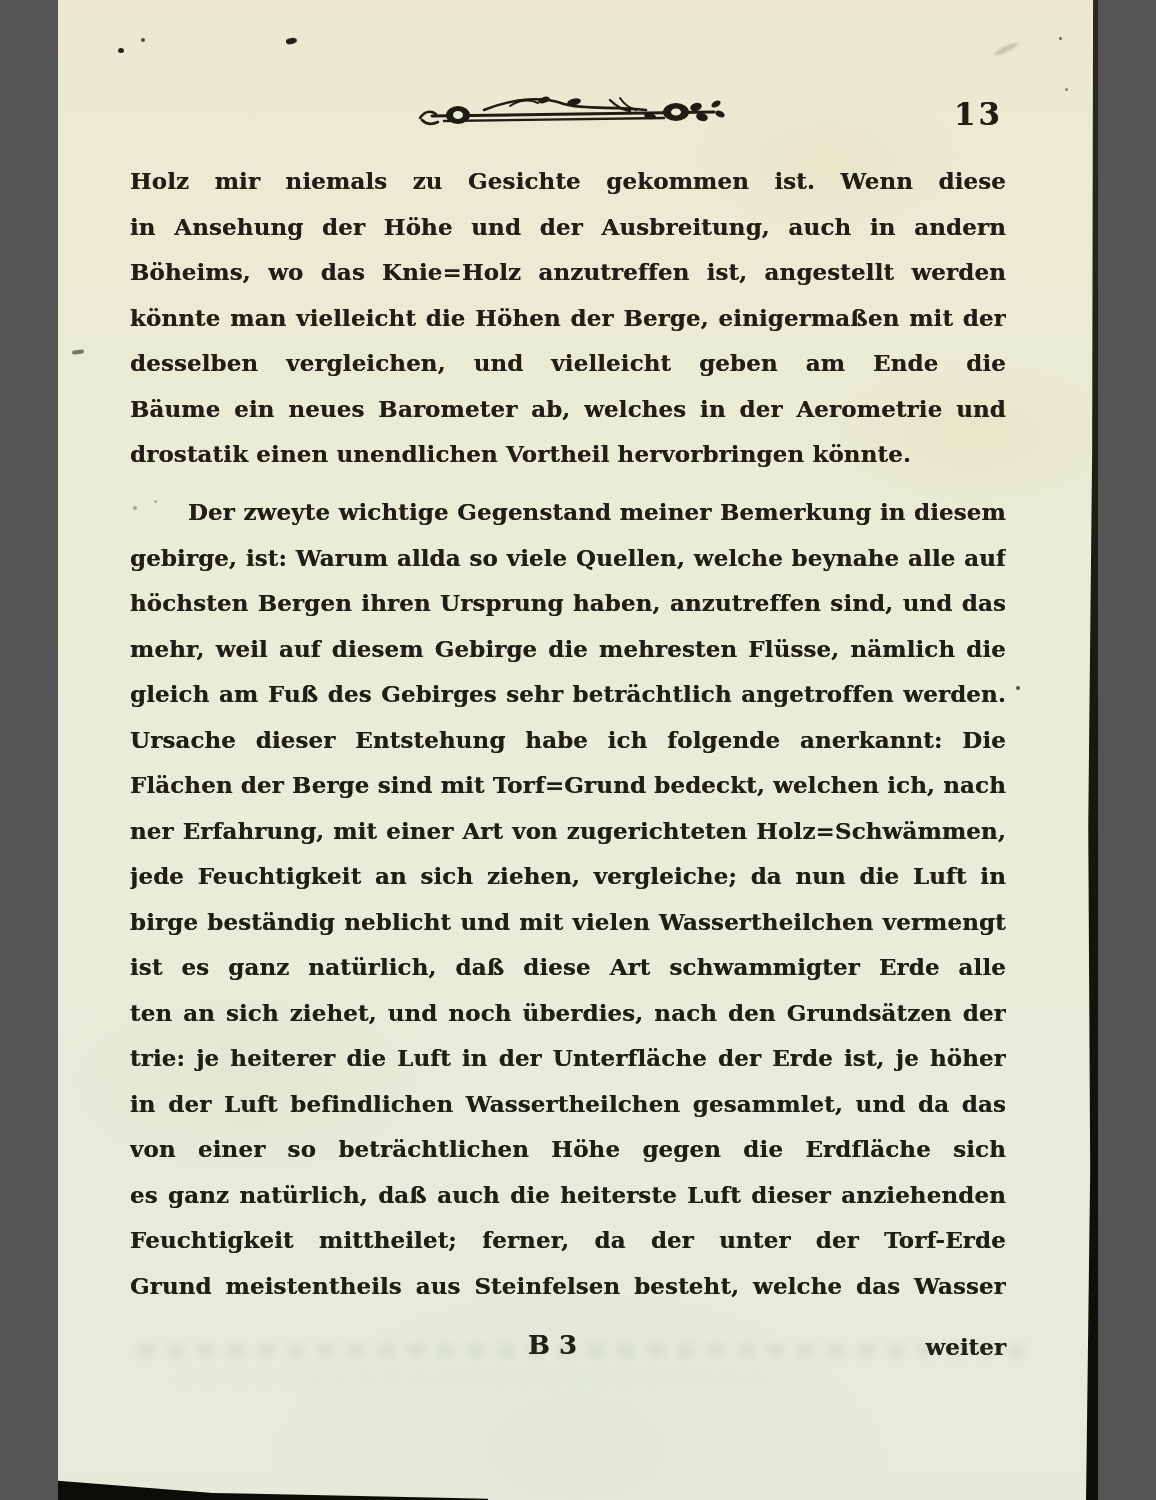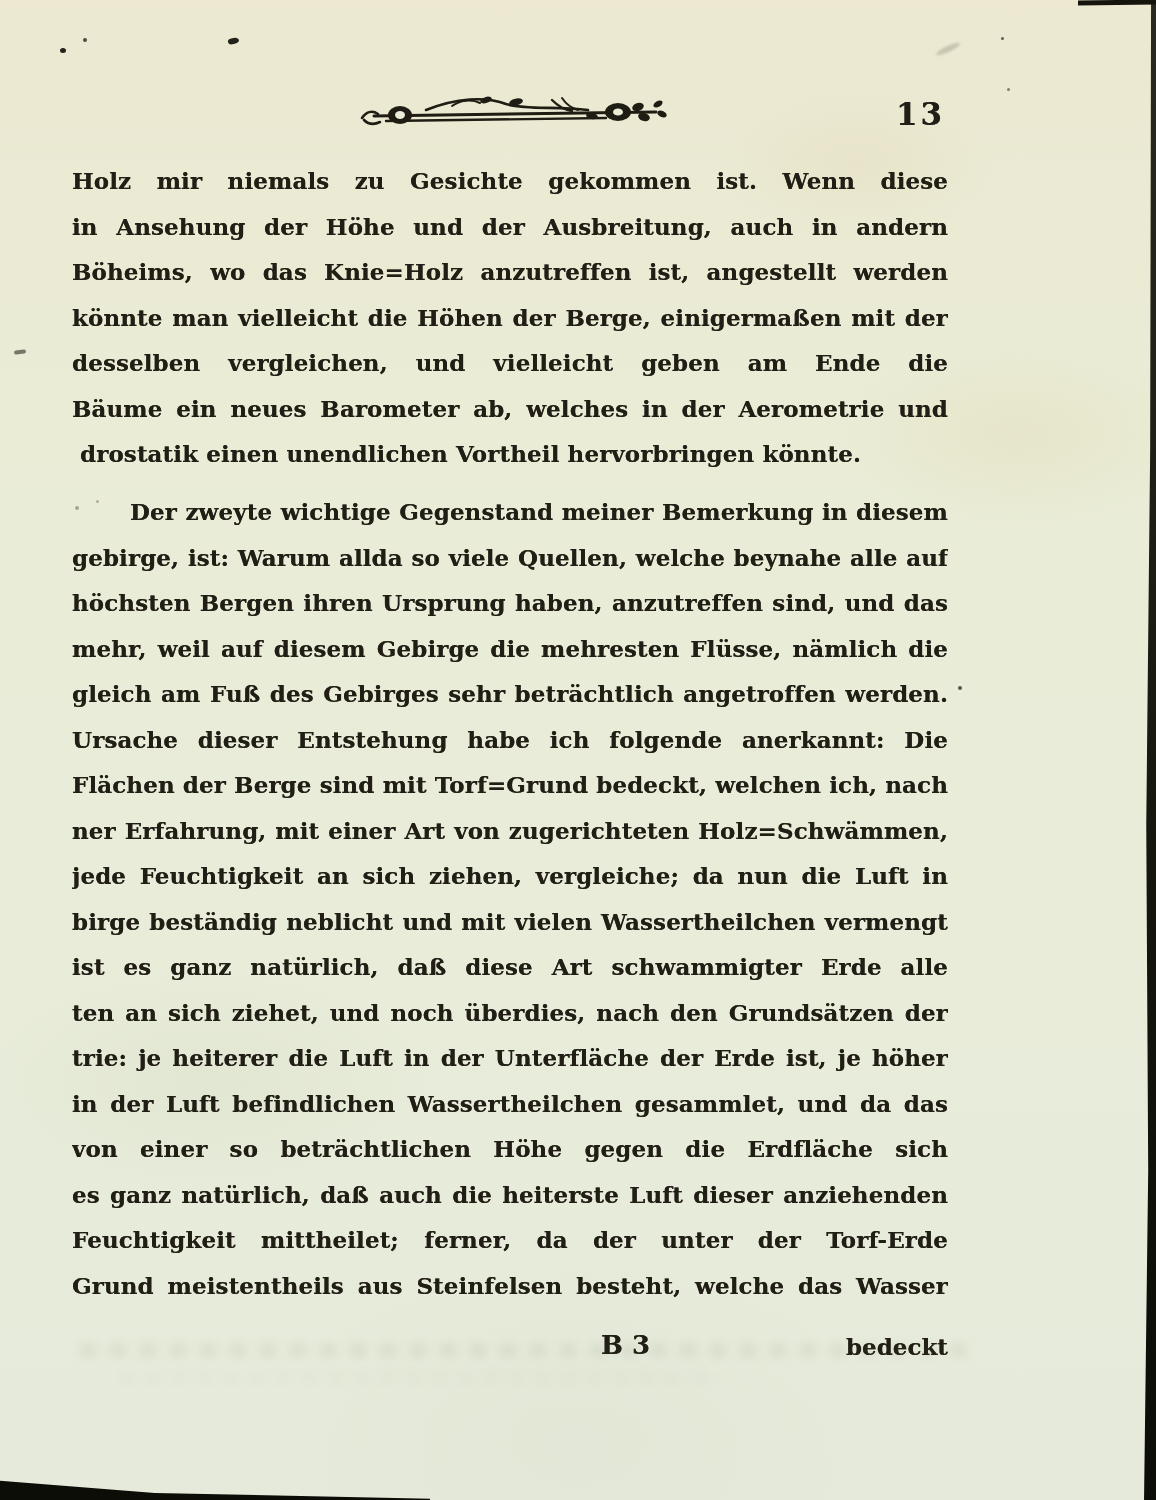--- a/index.html
+++ b/index.html
@@ -1,18 +1,18 @@
 <!DOCTYPE html>
 <html><head>
 <meta charset="utf-8">
 <style>
   html,body{margin:0;padding:0;background:#555;}
   .page{
     position:relative;
-    width:1156px;height:1500px;
+    width:1040px;height:1500px;
     margin:0 auto;
     overflow:hidden;
     font-family:"DejaVu Serif", serif;
     color:#211e15;
     background:
       radial-gradient(260px 130px at 88% 29%, rgba(216,202,150,.20), transparent 70%),
       radial-gradient(200px 110px at 74% 11%, rgba(214,200,152,.16), transparent 70%),
       radial-gradient(320px 160px at 18% 72%, rgba(188,200,168,.14), transparent 70%),
       radial-gradient(420px 240px at 50% 96%, rgba(205,215,195,.18), transparent 75%),
       linear-gradient(180deg,#ece8d1 0%,#eaecd6 28%,#e8ecd9 65%,#e6eadb 100%);
@@ -21,31 +21,31 @@
   .textcol{position:absolute;left:72px;width:876px;}
   .line{
     height:45.5px;line-height:45.5px;
     font-size:23px;font-weight:bold;
     text-align:justify;text-align-last:justify;
     white-space:normal;overflow:hidden;
     text-shadow:0 0 .5px rgba(28,24,16,.75);
     letter-spacing:.1px;
   }
   #para1{top:158px;}
-  #para1 .line:last-child{text-align-last:left;margin-left:8px;}
+  #para1 .line:last-child{text-align-last:left;}
   #para2{top:489px;}
   #para2 .line:first-child{padding-left:58px;}
   .pagenum{
     position:absolute;left:896px;top:96px;
     font-size:31px;font-weight:bold;letter-spacing:3px;
     text-shadow:0 0 .5px rgba(28,24,16,.75);
   }
   .footer-sig{
     position:absolute;left:470px;top:1330px;width:180px;
-    text-align:right;font-size:26px;font-weight:bold;
+    text-align:left;font-size:26px;font-weight:bold;
     text-shadow:0 0 .5px rgba(28,24,16,.75);
   }
   .footer-catch{
     position:absolute;left:648px;top:1333px;width:300px;
     text-align:right;font-size:23px;font-weight:bold;
     text-shadow:0 0 .5px rgba(28,24,16,.75);
   }
   
   .ornament{position:absolute;left:356px;top:90px;width:318px;height:42px;}
   
@@ -149,21 +149,21 @@
       <div class="line">ten an sich ziehet, und noch überdies, nach den Grundsätzen der Aerome=</div>
       <div class="line">trie: je heiterer die Luft in der Unterfläche der Erde ist, je höher sind die</div>
       <div class="line">in der Luft befindlichen Wassertheilchen gesammlet, und da das Gebirge</div>
       <div class="line">von einer so beträchtlichen Höhe gegen die Erdfläche sich befindet, so ist</div>
       <div class="line">es ganz natürlich, daß auch die heiterste Luft dieser anziehenden Erde die</div>
       <div class="line">Feuchtigkeit mittheilet; ferner, da der unter der Torf-Erde befindliche</div>
       <div class="line">Grund meistentheils aus Steinfelsen besteht, welche das Wasser nicht</div>
     </div>
 
   <div class="footer-sig">B 3</div>
-  <div class="footer-catch">bedeckt</div>
+  <div class="footer-catch">weiter</div>
 
   <div class="ghost-band"></div>
   <div class="ghost-band2"></div>
 
   <div class="edge-right"></div>
   <div class="edge-topright"></div>
   <div class="corner-bottomleft"></div>
 
   <div class="speck s1"></div>
   <div class="speck s2"></div>

